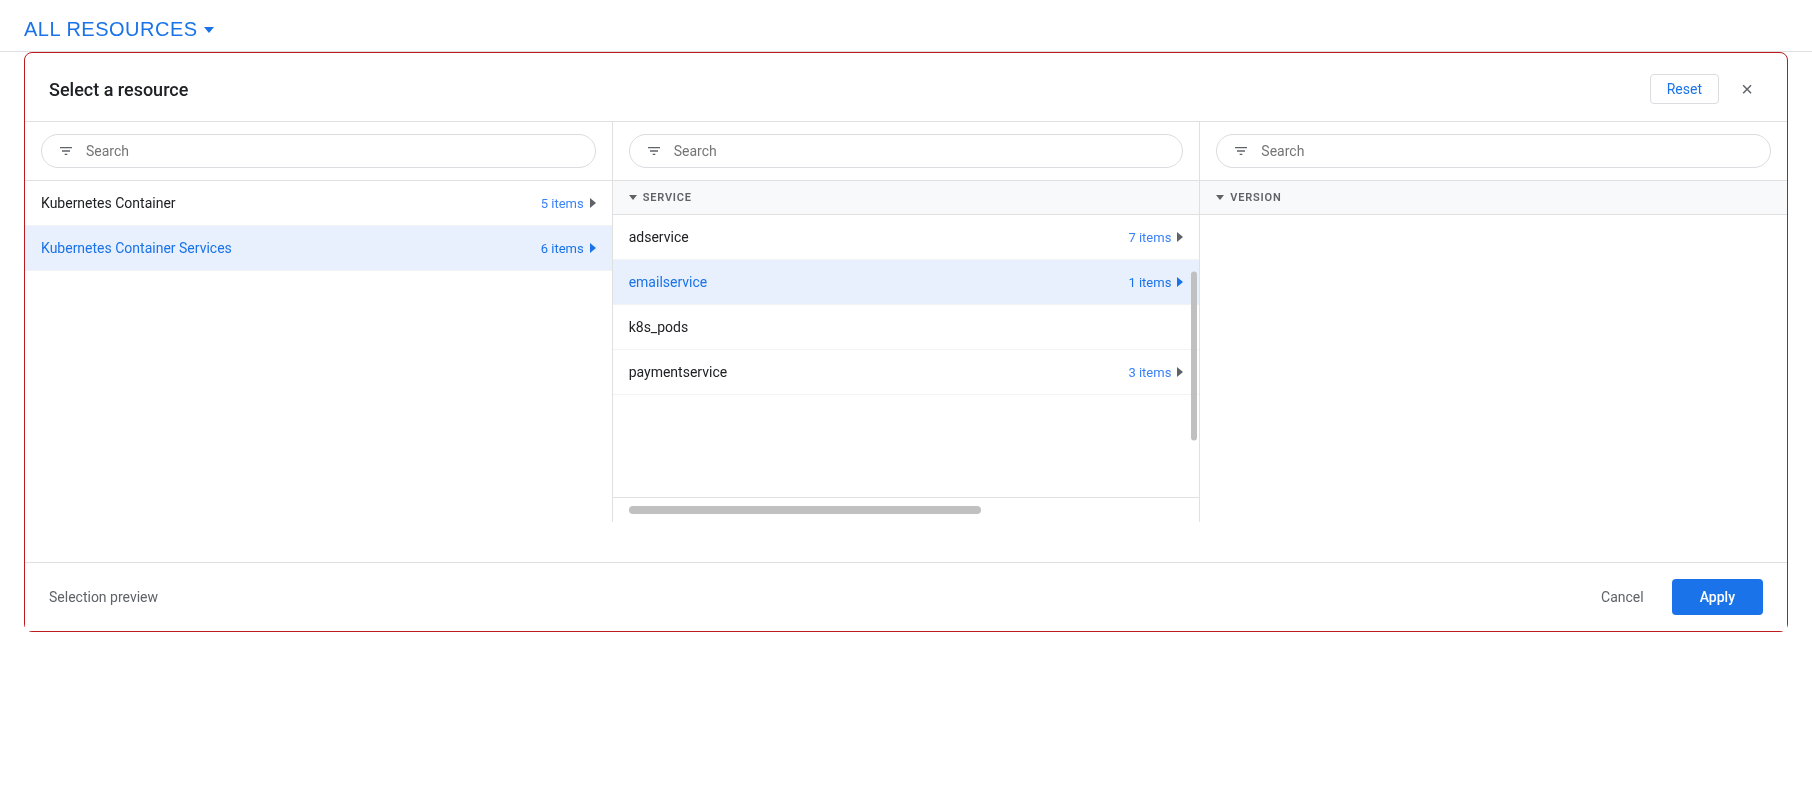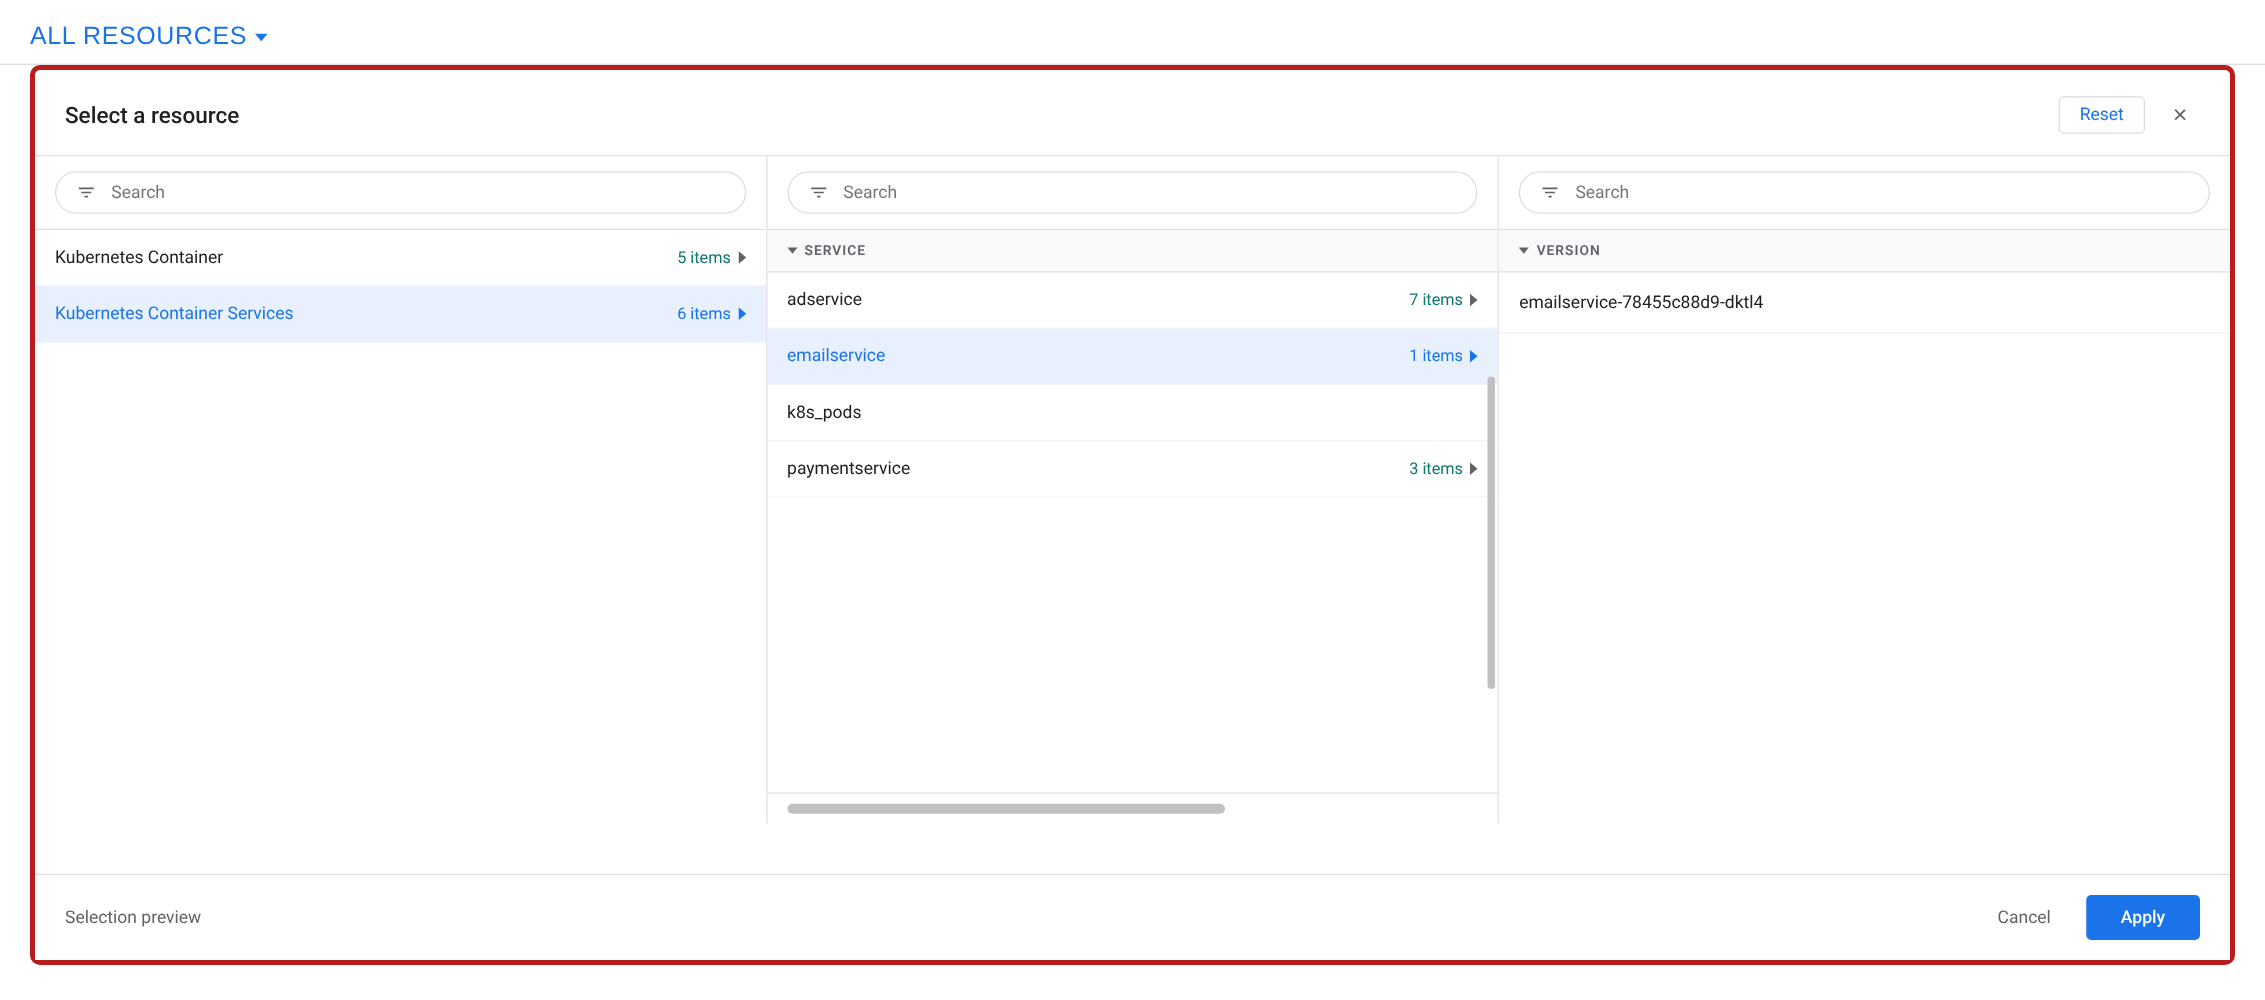--- a/index.html
+++ b/index.html
@@ -39,24 +39,24 @@
       height: 0;
       border-left: 5px solid transparent;
       border-right: 5px solid transparent;
       border-top: 6px solid #1a73e8;
       display: inline-block;
     }
 
     .dialog-container {
       position: relative;
       margin: 0 24px;
-      border: 4px solid #b91c1c;
+      border: 1px solid #b91c1c;
       border-radius: 8px;
       background: #fff;
-      height: 720px;
+      height: 580px;
       display: flex;
       flex-direction: column;
     }
 
     .dialog-header {
       display: flex;
       align-items: center;
       justify-content: space-between;
       padding: 20px 24px 16px 24px;
       border-bottom: 1px solid #e0e0e0;
@@ -200,21 +200,21 @@
     }
 
     .item-name.blue {
       color: #1a73e8;
     }
 
     .item-meta {
       display: flex;
       align-items: center;
       gap: 6px;
-      color: #0f766e;
+      color: #3b82f6;
       font-size: 13px;
     }
 
     .item-meta.blue {
       color: #1a73e8;
     }
 
     .chevron-right {
       width: 0;
       height: 0;
@@ -422,25 +422,20 @@
                 <path d="M10 18h4v-2h-4v2zM3 6v2h18V6H3zm3 7h12v-2H6v2z"></path>
               </svg>
           </span>
           <input type="text" placeholder="Search" style="">
         </div>
       </div>
       <div class="section-header">
         <span class="chevron-small"></span>
         <span>VERSION</span>
       </div>
-      <div class="column-list">
-        <div class="version-item">
-          <span>emailservice-78455c88d9-dktl4</span>
-        </div>
-      </div>
     </div>
 
   </div>
 
   <div class="dialog-footer">
     <span class="selection-preview">Selection preview</span>
     <div class="footer-actions">
       <button class="cancel-btn">Cancel</button>
       <button class="apply-btn">Apply</button>
     </div>

